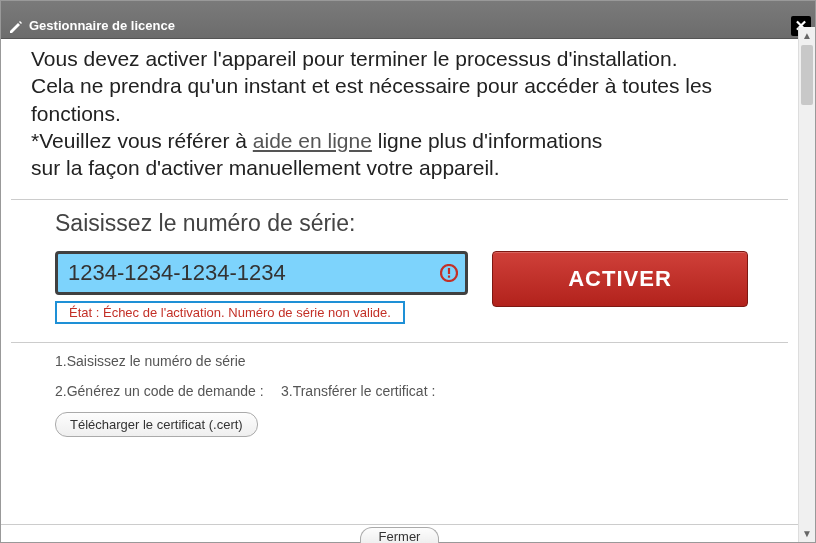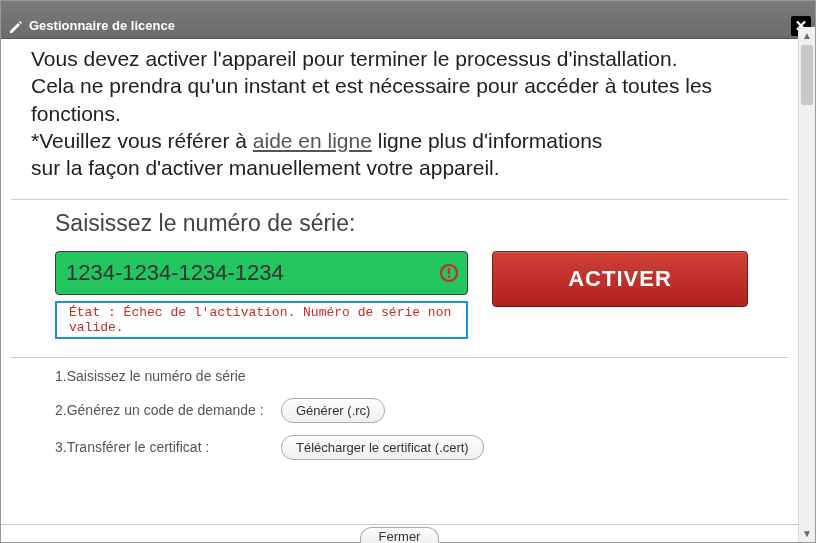--- a/index.html
+++ b/index.html
@@ -82,24 +82,24 @@
     display: flex;
     align-items: flex-start;
     gap: 24px;
   }
   .input-wrap { position: relative; flex: 1; }
   .serial-input {
     width: 100%;
     height: 44px;
     font-size: 22px;
     padding: 4px 40px 4px 10px;
-    border: 1px solid #404040;
+    border: 3px solid #404040;
     border-radius: 4px;
     color: #333;
-    background: #22c55e;
+    background: #7dd3fc;
   }
   .input-wrap .err-icon {
     position: absolute;
     right: 10px; top: 50%;
     transform: translateY(-50%);
     width: 18px; height: 18px;
     border-radius: 50%;
     color: #c33027;
     display: flex; align-items: center; justify-content: center;
     font-weight: bold;
@@ -114,21 +114,20 @@
     color: #fff;
     font-size: 22px;
     font-weight: bold;
     letter-spacing: 1px;
     cursor: pointer;
     box-shadow: inset 0 1px 0 rgba(255,255,255,0.2);
   }
   .status-box {
     margin-top: 6px;
     display: flex;
-    font-family: Liberation Mono, monospace;
   }
   .status-text {
     border: 2px solid #1e90d6;
     color: #c33027;
     font-size: 13px;
     padding: 2px 12px;
   }
   .subsection-title {
     font-size: 23px;
     color: #444;
@@ -230,21 +229,20 @@
         </div>
       </div>
 
       <hr class="section-divider" style="margin-top:18px">
 
       <div class="section-inner">
         <div class="steps-grid">
           <div class="step-label">1.Saisissez le numéro de série</div>
           <div></div>
           <div class="step-label">2.Générez un code de demande :</div>
-          <div><button class="small-btn">Générer (.rc)</button></div>
           <div class="step-label">3.Transférer le certificat :</div>
           <div><button class="small-btn">Télécharger le certificat (.cert)</button></div>
         </div>
       </div>
 
     </div>
 
     <div class="scrollbar">
       <div class="scroll-arrow up">▲</div>
       <div class="scroll-thumb"></div>

